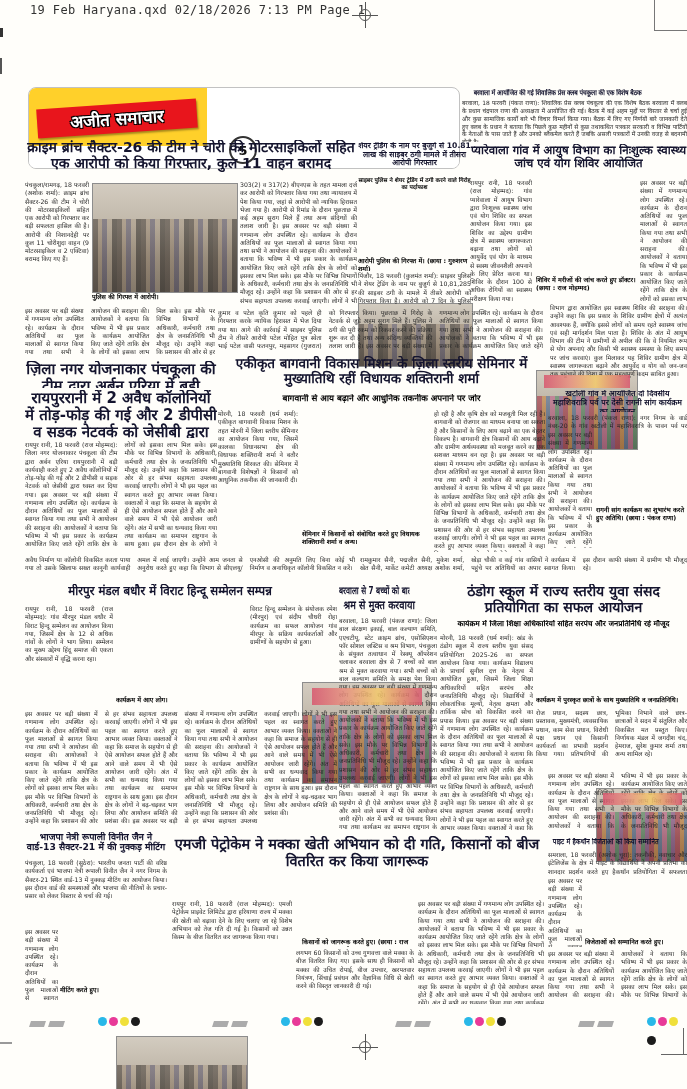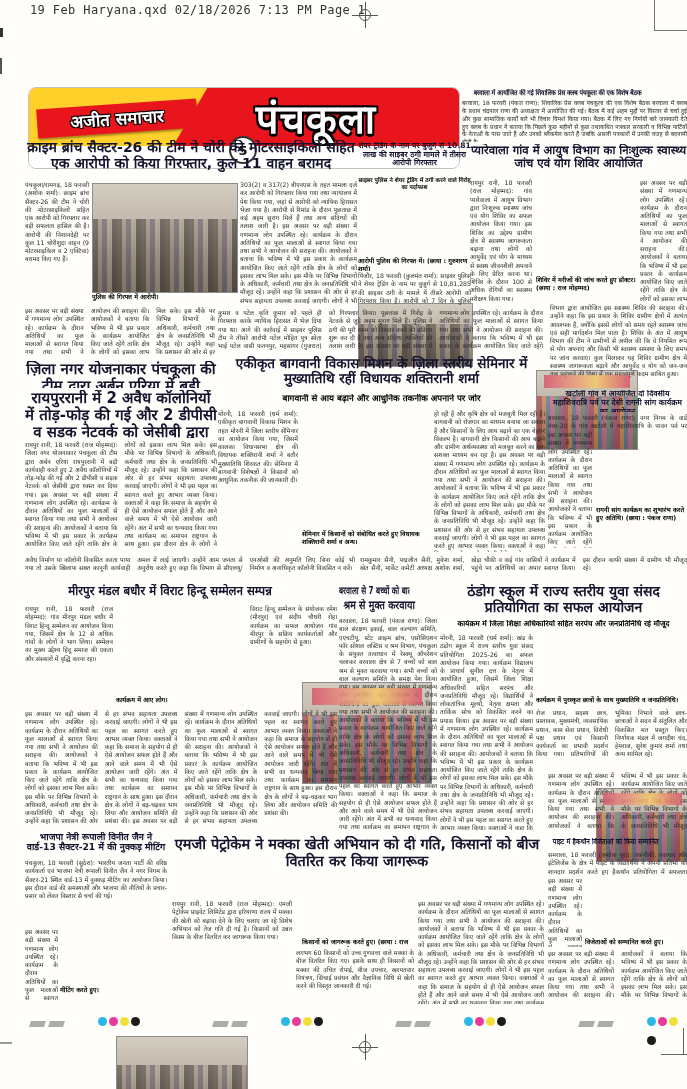--- a/index.html
+++ b/index.html
@@ -68,23 +68,20 @@
   <div class="abs mark" style="left:654px;top:30px;width:33px;height:1px;"></div>
   <div class="abs mark" style="left:0;top:28px;width:3px;height:9px;background:#333;"></div>
   <div class="abs mark" style="left:0;top:58px;width:2px;height:16px;background:#555;"></div>
 
   <div class="abs masthead">
     <div class="mast-top">
       <div class="mast-yellow">
         <div class="mast-ribbon">
           <span>अजीत समाचार</span>
         </div>
-      </div>
-      <div class="mast-red">
-        <span class="mast-edition">पंचकूला</span>
       </div>
     </div>
     <div class="mast-bottom">
       <span class="mast-pub">अजीत समाचार, चंडीगढ़</span>
       <span class="mast-page">5</span>
       <span class="mast-date">वीरवार, 19 फरवरी, 2026</span>
     </div>
   </div>
 
   <div class="abs h nowrap" style="left:462px;top:89px;width:225px;font-size:7.2px;letter-spacing:-.2px;transform:scaleX(.85);transform-origin:0 50%;">बरवाला में आयोजित की गई शिवालिक प्रेस क्लब पंचकूला की एक विशेष बैठक</div>

